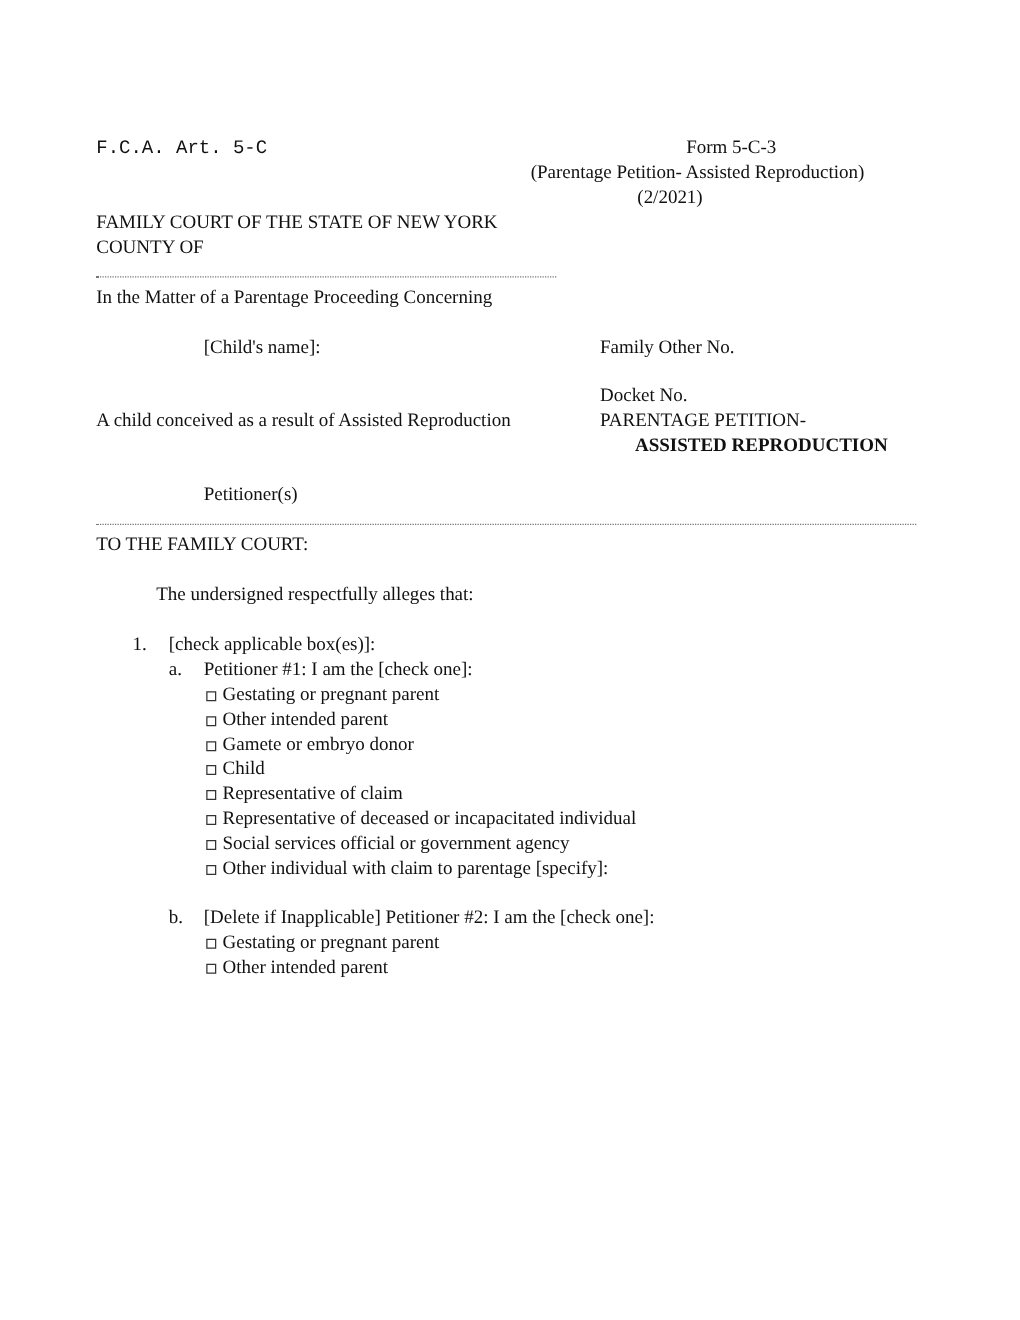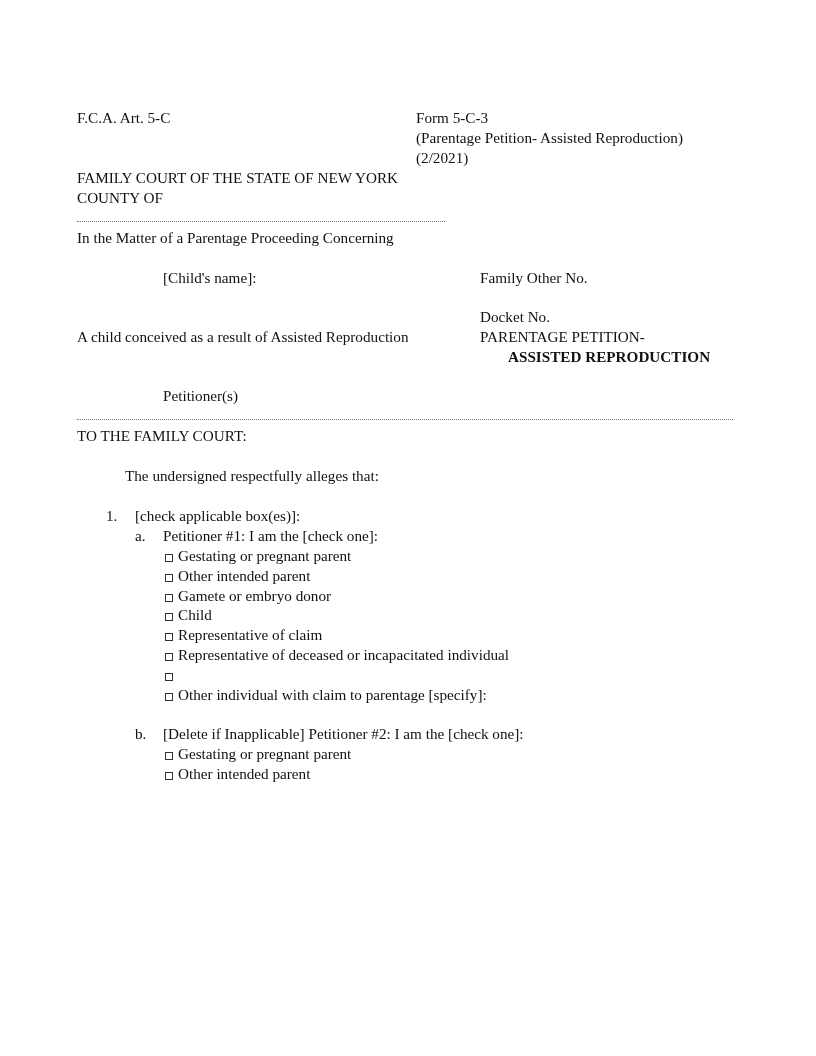--- a/index.html
+++ b/index.html
@@ -1,26 +1,26 @@
 <!DOCTYPE html>
 <html><head>
 <meta charset="utf-8">
 <style>
   html, body { margin: 0; padding: 0; background: #ffffff; }
   body { width: 816px; height: 1056px; position: relative; overflow: hidden;
          font-family: "Liberation Serif", "DejaVu Serif", serif; color: #111; font-size: 15.2px; }
   .abs { position: absolute; white-space: nowrap; line-height: 20px; }
-  .center { }
+  .center { text-align: center; }
   .dotline { position: absolute; height: 0; border-top: 1px dotted #777; }
   .cb { display: inline-block; width: 8px; height: 8px; border: 1px solid #333; margin-right: 5px; vertical-align: -1px; box-sizing: border-box; }
 </style>
 </head>
 <body>
 
-<div class="abs" style="left:77px; top:108px;">F.C.A. Art. 5-C</div>
+<div class="abs" style="left:77px; top:108px;font-family:Liberation Mono, monospace;">F.C.A. Art. 5-C</div>
 <div class="abs center" style="left:416px; width:338px; top:108px;">Form 5-C-3</div>
 <div class="abs center" style="left:416px; width:284px; top:128px;">(Parentage Petition- Assisted Reproduction)</div>
 <div class="abs center" style="left:416px; width:240px; top:148px;">(2/2021)</div>
 
 <div class="abs" style="left:77px; top:168px;">FAMILY COURT OF THE STATE OF NEW YORK</div>
 <div class="abs" style="left:77px; top:188px;">COUNTY OF</div>
 <div class="dotline" style="left:77px; width:368px; top:221px;"></div>
 
 <div class="abs" style="left:77px; top:228px;">In the Matter of a Parentage Proceeding Concerning</div>
 <div class="abs" style="left:163px; top:268px;">[Child's name]:</div>
@@ -40,20 +40,20 @@
 
 <div class="abs" style="left:135px; top:526px;">a.</div>
 <div class="abs" style="left:163px; top:526px;">Petitioner #1: I am the [check one]:</div>
 
 <div class="abs" style="left:165px; top:546px;"><span class="cb"></span><span>Gestating or pregnant parent</span></div>
 <div class="abs" style="left:165px; top:566px;"><span class="cb"></span><span>Other intended parent</span></div>
 <div class="abs" style="left:165px; top:586px;"><span class="cb"></span><span>Gamete or embryo donor</span></div>
 <div class="abs" style="left:165px; top:605px;"><span class="cb"></span><span>Child</span></div>
 <div class="abs" style="left:165px; top:625px;"><span class="cb"></span><span>Representative of claim</span></div>
 <div class="abs" style="left:165px; top:645px;"><span class="cb"></span><span>Representative of deceased or incapacitated individual</span></div>
-<div class="abs" style="left:165px; top:665px;"><span class="cb"></span></div>
+<div class="abs" style="left:165px; top:665px;"><span class="cb"></span><span>Social services official or government agency</span></div>
 <div class="abs" style="left:165px; top:685px;text-align:center;"><span class="cb"></span><span>Other individual with claim to parentage [specify]:</span></div>
 
 <div class="abs" style="left:135px; top:724px;">b.</div>
 <div class="abs" style="left:163px; top:724px;">[Delete if Inapplicable] Petitioner #2: I am the [check one]:</div>
 
 <div class="abs" style="left:165px; top:744px;"><span class="cb"></span><span>Gestating or pregnant parent</span></div>
 <div class="abs" style="left:165px; top:764px;"><span class="cb"></span><span>Other intended parent</span></div>
 
 </body></html>

